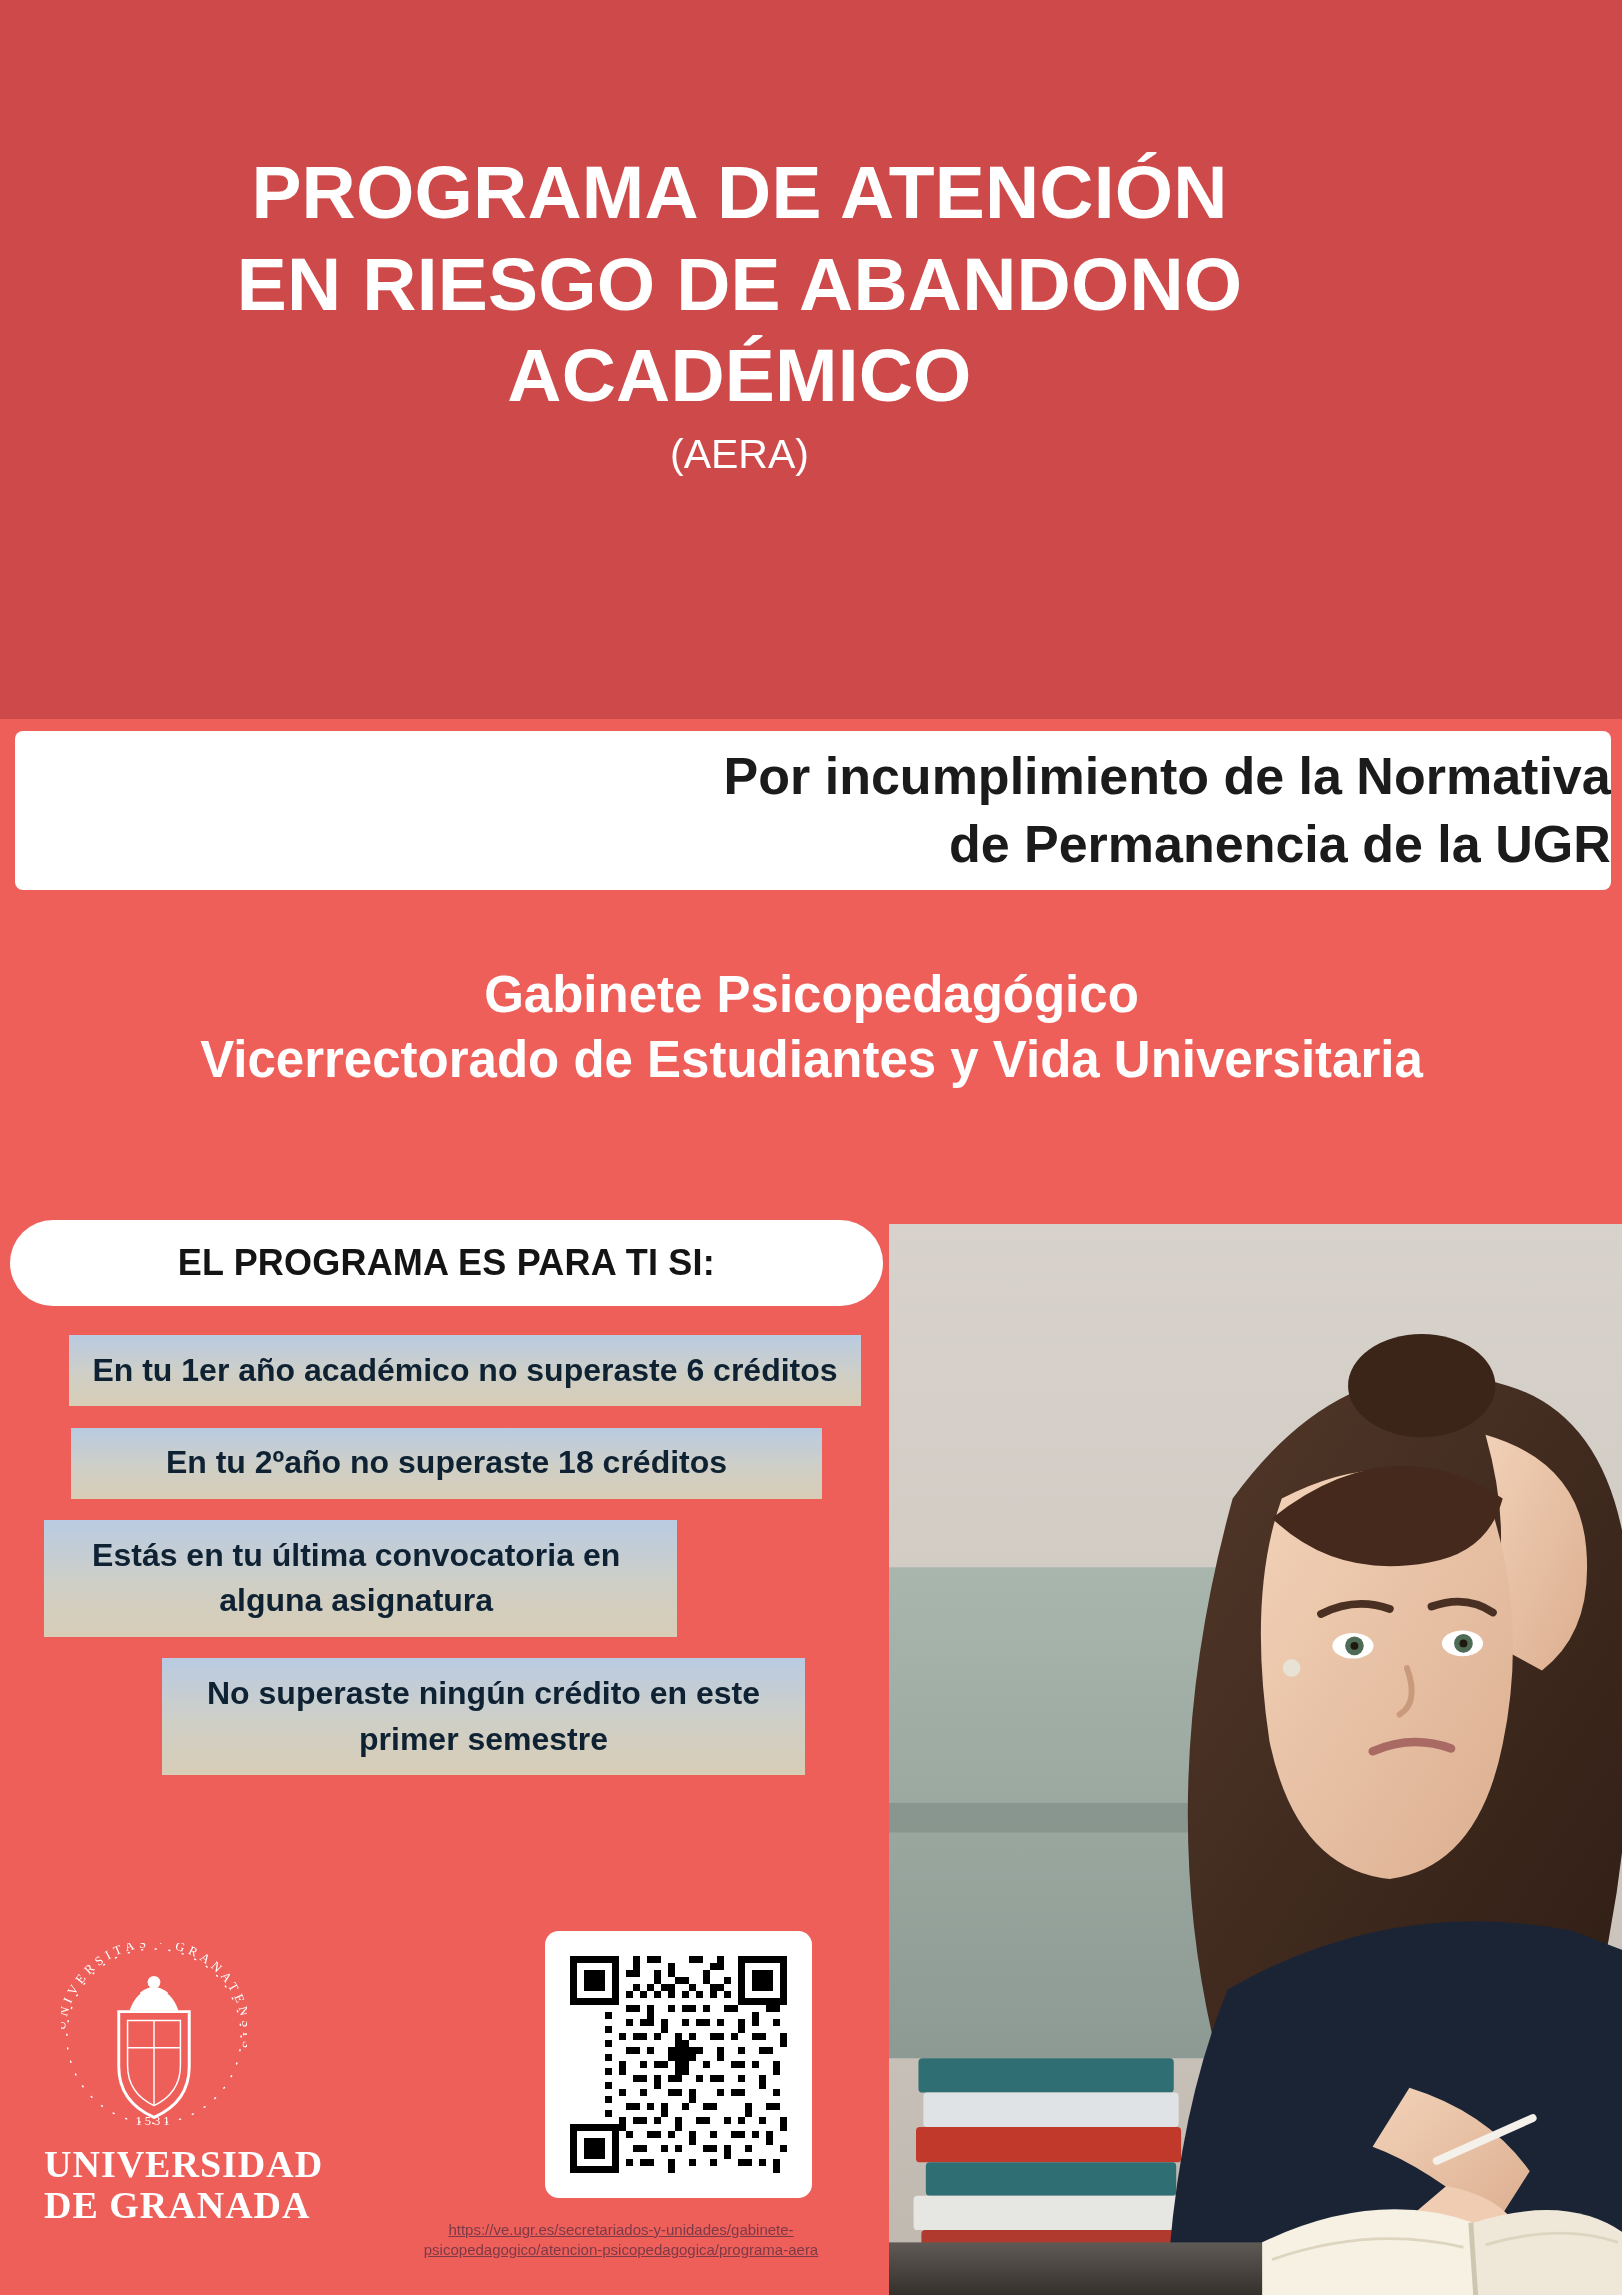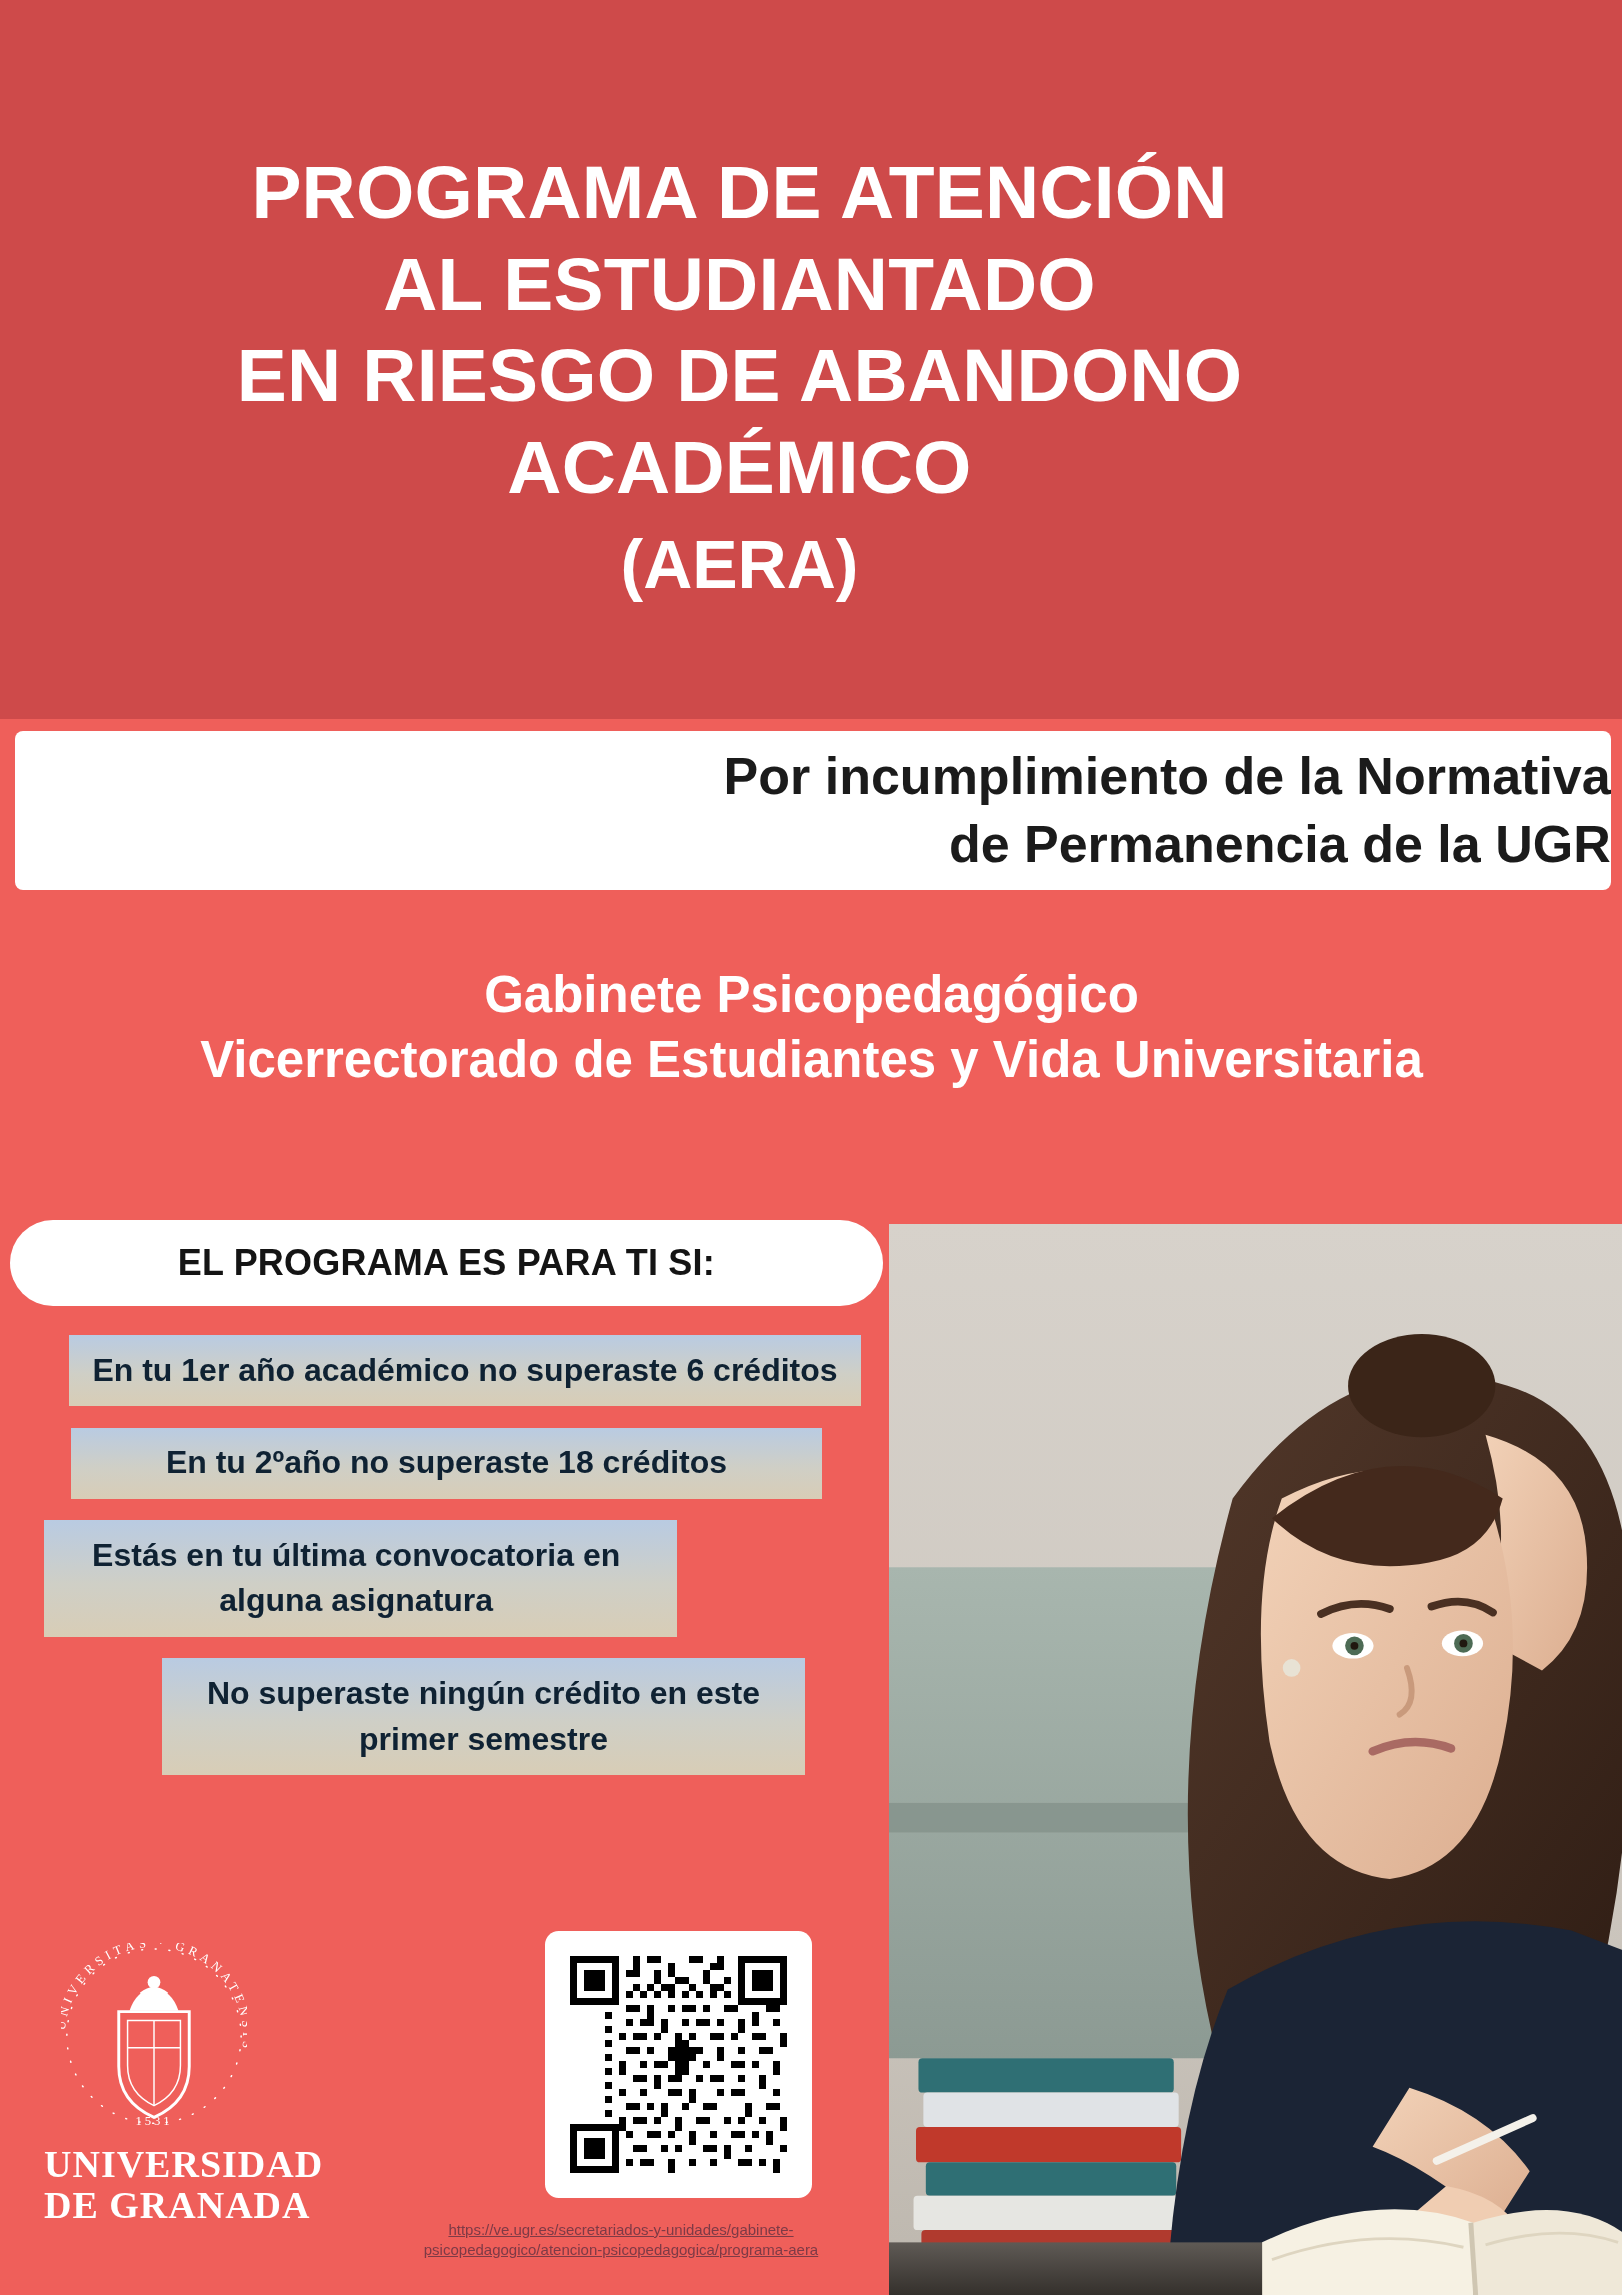--- a/index.html
+++ b/index.html
@@ -33,22 +33,22 @@
     color: #ffffff;
   }
   .title-line {
     font-size: 75px;
     font-weight: bold;
     line-height: 1.22;
     letter-spacing: 0.2px;
     text-transform: uppercase;
   }
   .title-acronym {
-    font-size: 68px;
-    font-weight: bold;
+    font-size: 41px;
+    font-weight: normal;
     line-height: 1.3;
     margin-top: 6.9px;
   }
 
   
   .subtitle-bar {
     position: absolute;
     left: 14.7px;
     top: 731px;
     width: 1596px;
@@ -205,21 +205,20 @@
     word-break: break-word;
   }
 </style>
 </head>
 <body>
 
 <div class="header-band"></div>
 
 <div class="title-block">
   <div class="title-line">PROGRAMA DE ATENCIÓN</div>
-  <div class="title-line">AL ESTUDIANTADO</div>
   <div class="title-line">EN RIESGO DE ABANDONO</div>
   <div class="title-line">ACADÉMICO</div>
   <div class="title-acronym">(AERA)</div>
 </div>
 
 <div class="subtitle-bar">
   <div class="subtitle-line">Por incumplimiento de la Normativa</div>
   <div class="subtitle-line">de Permanencia de la UGR</div>
 </div>
 

